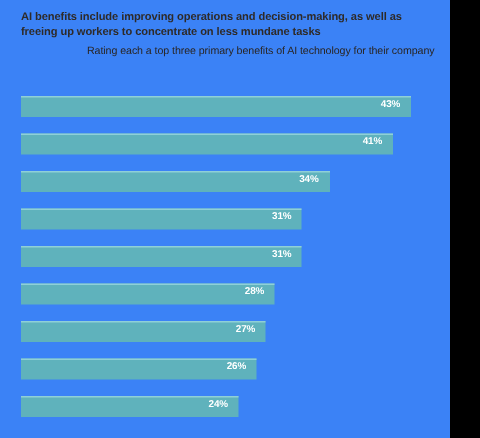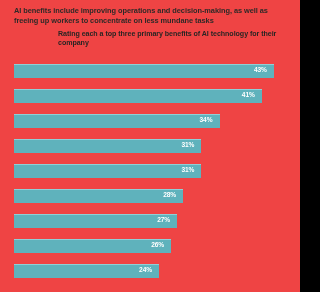--- a/index.html
+++ b/index.html
@@ -4,21 +4,21 @@
 <style>
   html, body {
     margin: 0;
     padding: 0;
     background: #000000;
   }
   #chart-root {
     position: relative;
     width: 300px;
     height: 292px;
-    background: #ef4444;
+    background: #3b82f6;
     overflow: hidden;
     font-family: "Liberation Sans", sans-serif;
     -webkit-font-smoothing: none;
   }
   .header {
     position: absolute;
     left: 14px;
     top: 6px;
     width: 276px;
   }
@@ -27,21 +27,21 @@
     line-height: 9.8px;
     font-weight: bold;
     color: #2e2a28;
     letter-spacing: -0.05px;
     margin: 0;
     filter: blur(0.22px);
   }
   .subtitle {
     font-size: 7.1px;
     line-height: 9.5px;
-    font-weight: bold;
+    font-weight: normal;
     color: #292523;
     letter-spacing: -0.05px;
     margin: 4px 0 0 0;
     filter: blur(0.22px);
     padding-left: 44px;
   }
   .plot {
     position: absolute;
     left: 0;
     top: 60px;

